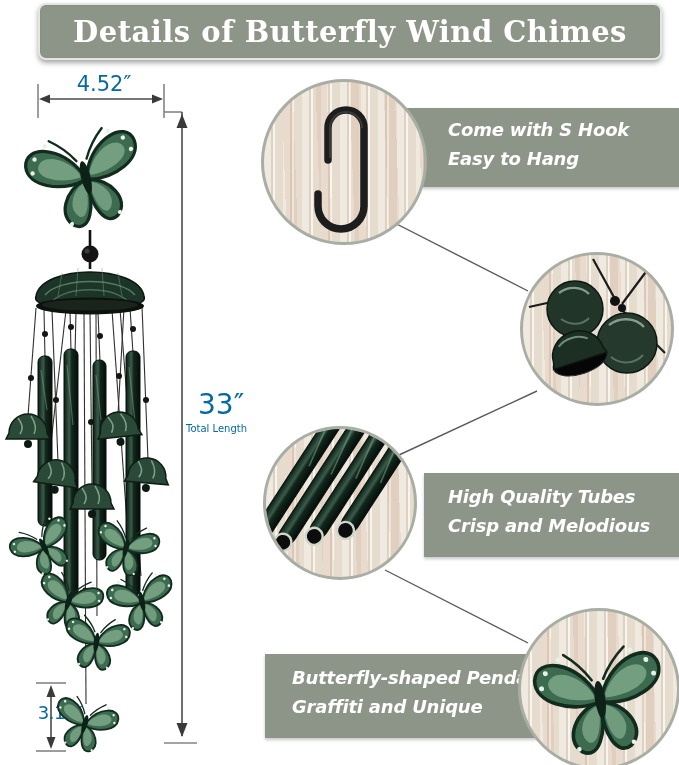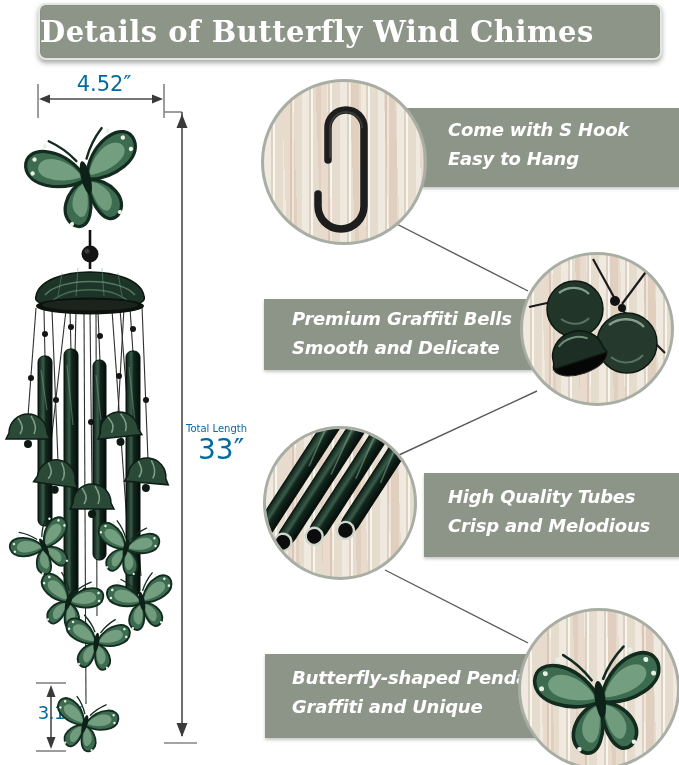--- a/index.html
+++ b/index.html
@@ -3,21 +3,21 @@
 <meta charset="utf-8">
 <style>
   html,body{margin:0;padding:0;background:#fff;}
   .page{position:relative;width:679px;height:765px;background:#ffffff;overflow:hidden;
         font-family:"DejaVu Sans",sans-serif;}
 
   
   .title-bar{position:absolute;left:38px;top:3px;width:620px;height:53px;
     background:#8d9488;border:2px solid #e4e7e1;border-radius:8px;
     box-shadow:0 3px 5px rgba(60,65,58,.45), inset 0 0 0 1px #79817633;
-    display:flex;align-items:center;justify-content:flex-start;z-index:7;}
+    display:flex;align-items:center;justify-content:center;z-index:7;}
   .title-bar h1{margin:0;font-family:"DejaVu Serif",serif;font-weight:700;font-size:29px;
     color:#ffffff;letter-spacing:.5px;white-space:nowrap;}
 
   
   .callout-box{position:absolute;background:#8d9488;color:#fff;font-style:italic;
     font-weight:700;font-size:18px;z-index:3;box-shadow:0 2px 3px rgba(0,0,0,.22);
     letter-spacing:-.2px;}
   .callout-box .l{line-height:29px;white-space:nowrap;}
   #box1{left:407px;top:108px;width:255px;height:72px;padding:7px 0 0 41px;}
   #box2{left:264px;top:299px;width:268px;height:66px;padding:5px 0 0 28px;}
@@ -33,21 +33,21 @@
         rgba(255,255,255,.55) 9px 11px, rgba(214,199,178,.38) 11px 19px);}
   #circle1{left:261px;top:79px;width:160px;height:160px;}
   #circle2{left:520px;top:252px;width:148px;height:148px;}
   #circle3{left:263px;top:426px;width:148px;height:148px;}
   #circle4{left:518px;top:608px;width:156px;height:156px;}
   .detail-circle svg{position:absolute;left:0;top:0;width:100%;height:100%;}
 
   
   .dim-label{position:absolute;color:#0369a1;z-index:2;white-space:nowrap;}
   #dim-width{left:54px;top:72px;width:100px;text-align:center;font-size:21px;}
-  #dim-total-value{left:198px;top:388px;font-size:28px;margin-top:45px;}
+  #dim-total-value{left:198px;top:388px;font-size:28px;}
   #dim-total-caption{left:186px;top:423px;font-size:10px;}
   #dim-pendant{left:0px;top:702px;width:48px;font-size:18px;text-align:center;letter-spacing:-.5px;padding-left:36px;}
 
   .overlay{position:absolute;left:0;top:0;z-index:1;pointer-events:none;}
   #chime{position:absolute;left:0;top:70px;z-index:2;}
 </style>
 </head>
 <body>
 
 <div class="page">
@@ -202,24 +202,20 @@
       <use href="#bf" transform="translate(97,568) rotate(8) scale(0.74) translate(-50,-50)"></use>
     </g>
 
     <use href="#bf" transform="translate(86,650) rotate(16) scale(0.72) translate(-50,-50)"></use>
   </svg>
 
   <div class="callout-box" id="box1">
     <div class="l">Come with S Hook</div>
     <div class="l">Easy to Hang</div>
   </div>
-  <div class="callout-box" id="box2">
-    <div class="l">Premium Graffiti Bells</div>
-    <div class="l">Smooth and Delicate</div>
-  </div>
   <div class="callout-box" id="box3">
     <div class="l">High Quality Tubes</div>
     <div class="l">Crisp and Melodious</div>
   </div>
   <div class="callout-box" id="box4">
     <div class="l">Butterfly-shaped Pendant</div>
     <div class="l">Graffiti and Unique</div>
   </div>
 
   <div class="detail-circle" id="circle1">

